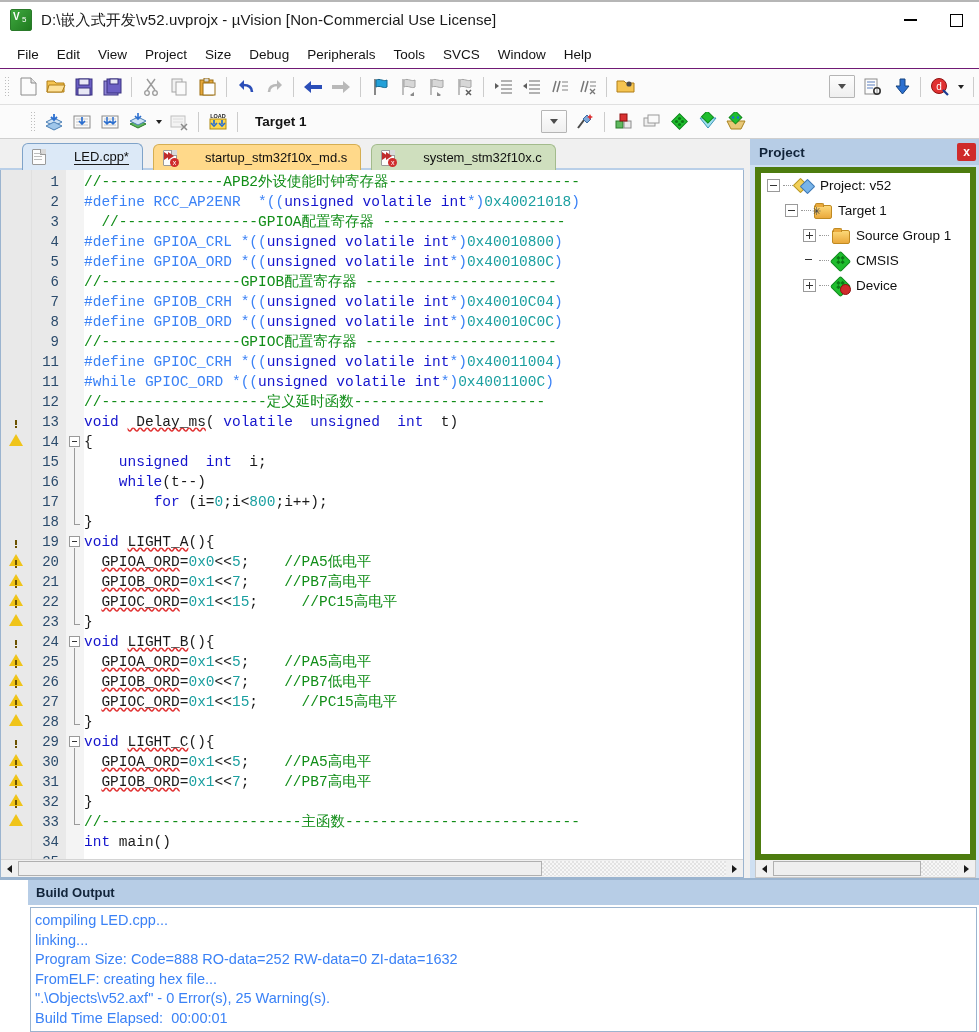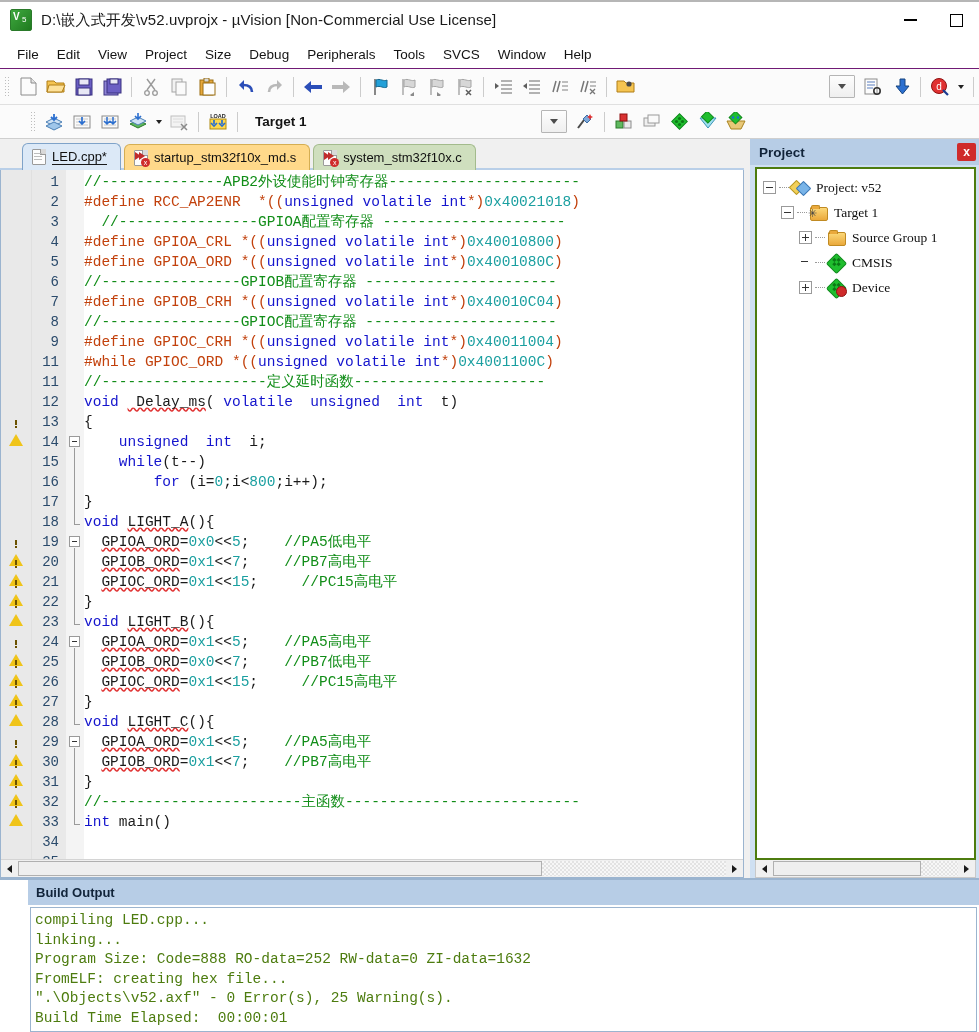--- a/index.html
+++ b/index.html
@@ -46,23 +46,23 @@
 
   
   .workarea{flex:1 1 auto;display:flex;min-height:0;background:#f0f0f0;}
   .leftpane{flex:1 1 auto;display:flex;flex-direction:column;min-width:0;background:#f0f0f0;}
   .vsplit{width:6px;flex:0 0 6px;background:#f0f0f0;}
   .rightpane{width:229px;flex:0 0 229px;display:flex;flex-direction:column;background:#cfe0f2;}
 
   
   .tabstrip{height:31px;flex:0 0 31px;background:#f0f0f0;display:flex;align-items:flex-end;padding-left:22px;position:relative;}
   .tabstrip:before{content:"";position:absolute;left:0;right:0;bottom:0;height:2px;background:#b9cfe8;}
-  .tab{height:26px;display:flex;align-items:center;padding:0 13px 0 9px;margin-right:3px;
+  .tab{height:26px;display:flex;align-items:center;padding:0 13px 0 9px;margin-right:10px;
     border:1px solid #9bb4cf;border-bottom:none;border-radius:6px 6px 0 0;font-size:13px;color:#101010;position:relative;
-    box-sizing:border-box;}
+    box-sizing:border-box;gap:22px;}
   .tab.active{background:#dce9f7;border-color:#7fa3c9;height:27px;z-index:3;}
   .tab.asm{background:#ffd98a;border-color:#d5ae52;}
   .tab.cfile{background:#cfdfbe;border-color:#a3bb8c;}
   .tab .tlabel{white-space:nowrap;}
   .tab.active .tlabel{border-bottom:1.6px solid #1a1a1a;padding-bottom:0px;font-weight:normal;}
   .ficon{width:14px;height:16px;margin-right:6px;flex:0 0 14px;position:relative;}
   .ficon .sheet{position:absolute;inset:0;background:#fdfdfd;border:1px solid #9a9a9a;border-radius:1px;}
   .ficon .fold{position:absolute;right:0;top:0;width:5px;height:5px;background:#d9d9d9;border-left:1px solid #9a9a9a;border-bottom:1px solid #9a9a9a;}
   .ficon .lines{position:absolute;left:2px;top:4px;width:8px;height:1px;background:#bdbdbd;box-shadow:0 3px 0 #bdbdbd,0 6px 0 #bdbdbd;}
   .ficon .badge{position:absolute;right:-2px;bottom:-1px;width:9px;height:9px;border-radius:50%;background:#cf2b2b;
@@ -89,37 +89,37 @@
   
   .foldbox{position:absolute;width:11px;height:11px;border:1px solid #9a9a9a;background:#fff;box-sizing:border-box;left:3px;}
   .foldbox:before{content:"";position:absolute;left:2px;top:4px;width:5px;height:1px;background:#333;}
   .foldline{position:absolute;width:1px;background:#9a9a9a;left:8px;}
   .foldend{position:absolute;width:6px;height:1px;background:#9a9a9a;left:8px;}
 
   
   .c-com{color:#118d18;}
   .c-kw{color:#1414cd;}
   .c-num{color:#1a9fa0;}
-  .c-pp{color:#c2410c;}
+  .c-pp{color:#3b82f6;}
   .c-txt{color:#1a1a1a;}
   .sq{text-decoration:underline wavy #e03131;text-decoration-skip-ink:none;}
 
   .hscroll{height:17px;flex:0 0 17px;background:#f0f0f0;display:flex;align-items:center;border-top:1px solid #d4d4d4;}
   .sb-arrow{width:17px;height:15px;display:flex;align-items:center;justify-content:center;background:#f0f0f0;}
   .sb-tri-l{width:0;height:0;border-top:4px solid transparent;border-bottom:4px solid transparent;border-right:5px solid #1a1a1a;}
   .sb-tri-r{width:0;height:0;border-top:4px solid transparent;border-bottom:4px solid transparent;border-left:5px solid #1a1a1a;}
   .sb-track{flex:1 1 auto;height:15px;background-image:linear-gradient(45deg,#e3e3e3 25%,transparent 25%,transparent 75%,#e3e3e3 75%),linear-gradient(45deg,#e3e3e3 25%,#f7f7f7 25%,#f7f7f7 75%,#e3e3e3 75%);background-size:4px 4px;background-position:0 0,2px 2px;position:relative;}
   .sb-thumb{position:absolute;top:0;height:15px;background:#efefef;border:1px solid #b0b0b0;box-sizing:border-box;}
 
   
   .panel-head{height:26px;flex:0 0 26px;background:#b7cde6;display:flex;align-items:center;padding:0 3px 0 9px;}
   .panel-title{font-size:13.5px;font-weight:bold;color:#11243a;}
   .panel-x{margin-left:auto;width:19px;height:18px;background:#cf2b2b;color:#fff;font-size:12px;font-weight:bold;
     display:flex;align-items:center;justify-content:center;border-radius:2px;}
-  .panel-body{flex:1 1 auto;background:#fff;margin:2px 3px 0 5px;border:2px solid #4d7c0f;overflow:hidden;position:relative;padding-top:6px;font-family:Liberation Serif, serif;}
+  .panel-body{flex:1 1 auto;background:#fff;margin:2px 3px 0 5px;border:6px solid #4d7c0f;overflow:hidden;position:relative;padding-top:0;}
   .tree-row{display:flex;align-items:center;height:25px;padding-left:6px;font-size:13.5px;color:#101010;white-space:nowrap;}
   .exp{width:13px;height:13px;border:1px solid #9a9a9a;background:#fff;box-sizing:border-box;position:relative;flex:0 0 13px;margin-right:3px;}
   .exp:before{content:"";position:absolute;left:2px;top:5px;width:7px;height:1px;background:#333;}
   .exp.plus:after{content:"";position:absolute;left:5px;top:2px;width:1px;height:7px;background:#333;}
   .exp.none{border:none;background:transparent;}
   .dots{width:10px;flex:0 0 10px;height:1px;border-top:1px dotted #9a9a9a;margin-right:2px;}
   .ti{width:19px;height:16px;margin-right:6px;flex:0 0 19px;position:relative;}
   .ti-folder{position:absolute;left:1px;top:2px;width:16px;height:12px;background:linear-gradient(#fcd878,#eaa93c);border:1px solid #c08a22;border-radius:1px 2px 2px 2px;}
   .ti-folder:before{content:"";position:absolute;left:0;top:-3px;width:7px;height:3px;background:#eaa93c;border:1px solid #c08a22;border-bottom:none;border-radius:2px 2px 0 0;}
   .ti-diamond{position:absolute;left:2px;top:1px;width:13px;height:13px;background:#1fbe2e;transform:rotate(45deg);border:1px solid #0f8a1c;border-radius:2px;}
@@ -133,21 +133,21 @@
   .ti-proj .b1{left:7px;top:3px;background:#79b4e8;border:1px solid #3a76b5;}
   .ti-ast{position:absolute;left:-1px;top:3px;color:#444;font-size:11px;line-height:11px;}
 
   .panel-scroll{height:17px;flex:0 0 17px;display:flex;align-items:center;background:#f0f0f0;margin:0 3px 0 5px;border:1px solid #c8c8c8;border-top:none;}
 
   
   .buildpane{flex:0 0 152px;height:152px;display:flex;flex-direction:column;background:#fff;border-top:2px solid #9bb4cf;padding-left:28px;}
   .build-head{height:25px;flex:0 0 25px;background:#b7cde6;display:flex;align-items:center;padding-left:8px;}
   .build-title{font-size:13px;font-weight:bold;color:#11243a;}
   .build-body{flex:1 1 auto;background:#fff;border:1px solid #9bb4cf;margin:2px 2px 0 2px;overflow:hidden;padding:3px 0 0 4px;}
-  .bline{font-family:Liberation Mono, monospace;font-size:14.5px;line-height:19.5px;color:#4d7c0f;white-space:pre;}
+  .bline{font-family:Liberation Sans, sans-serif;font-size:14.5px;line-height:19.5px;color:#3b82f6;white-space:pre;}
 </style>
 </head>
 <body>
 
 <div class="app">
 
   <div class="titlebar">
     <div class="topline"></div>
     <div class="app-icon">
       <span class="gl">V</span>
@@ -628,20 +628,21 @@
               <div class="foldend" style="top: 654px;"></div>
             </div>
           <div class="code-col" id="codeCol">
               <div class="ln"><span class="c-com">//--------------APB2外设使能时钟寄存器----------------------</span></div>
               <div class="ln"><span class="c-pp">#define RCC_AP2ENR  *((</span><span class="c-kw">unsigned volatile int</span><span class="c-pp">*)</span><span class="c-num">0x40021018</span><span class="c-pp">)</span></div>
               <div class="ln"><span class="c-com">  //----------------GPIOA配置寄存器 ---------------------</span></div>
               <div class="ln"><span class="c-pp">#define GPIOA_CRL *((</span><span class="c-kw">unsigned volatile int</span><span class="c-pp">*)</span><span class="c-num">0x40010800</span><span class="c-pp">)</span></div>
               <div class="ln"><span class="c-pp">#define GPIOA_ORD *((</span><span class="c-kw">unsigned volatile int</span><span class="c-pp">*)</span><span class="c-num">0x4001080C</span><span class="c-pp">)</span></div>
               <div class="ln"><span class="c-com">//----------------GPIOB配置寄存器 ----------------------</span></div>
               <div class="ln"><span class="c-pp">#define GPIOB_CRH *((</span><span class="c-kw">unsigned volatile int</span><span class="c-pp">*)</span><span class="c-num">0x40010C04</span><span class="c-pp">)</span></div>
+              <div class="ln"><span class="c-pp">#define GPIOB_ORD *((</span><span class="c-kw">unsigned volatile int</span><span class="c-pp">*)</span><span class="c-num">0x40010C0C</span><span class="c-pp">)</span></div>
               <div class="ln"><span class="c-com">//----------------GPIOC配置寄存器 ----------------------</span></div>
               <div class="ln"><span class="c-pp">#define GPIOC_CRH *((</span><span class="c-kw">unsigned volatile int</span><span class="c-pp">*)</span><span class="c-num">0x40011004</span><span class="c-pp">)</span></div>
               <div class="ln"><span class="c-pp">#while GPIOC_ORD *((</span><span class="c-kw">unsigned volatile int</span><span class="c-pp">*)</span><span class="c-num">0x4001100C</span><span class="c-pp">)</span></div>
               <div class="ln"><span class="c-com">//-------------------定义延时函数----------------------</span></div>
               <div class="ln"><span class="c-kw">void </span><span class="c-txt sq"> Delay_ms</span><span class="c-txt">( </span><span class="c-kw">volatile  unsigned  int</span><span class="c-txt">  t)</span></div>
               <div class="ln"><span class="c-txt">{</span></div>
               <div class="ln"><span class="c-txt">    </span><span class="c-kw">unsigned  int</span><span class="c-txt">  i;</span></div>
               <div class="ln"><span class="c-txt">    </span><span class="c-kw">while</span><span class="c-txt">(t--)</span></div>
               <div class="ln"><span class="c-txt">        </span><span class="c-kw">for</span><span class="c-txt"> (i=</span><span class="c-num">0</span><span class="c-txt">;i&lt;</span><span class="c-num">800</span><span class="c-txt">;i++);</span></div>
               <div class="ln"><span class="c-txt">}</span></div>

